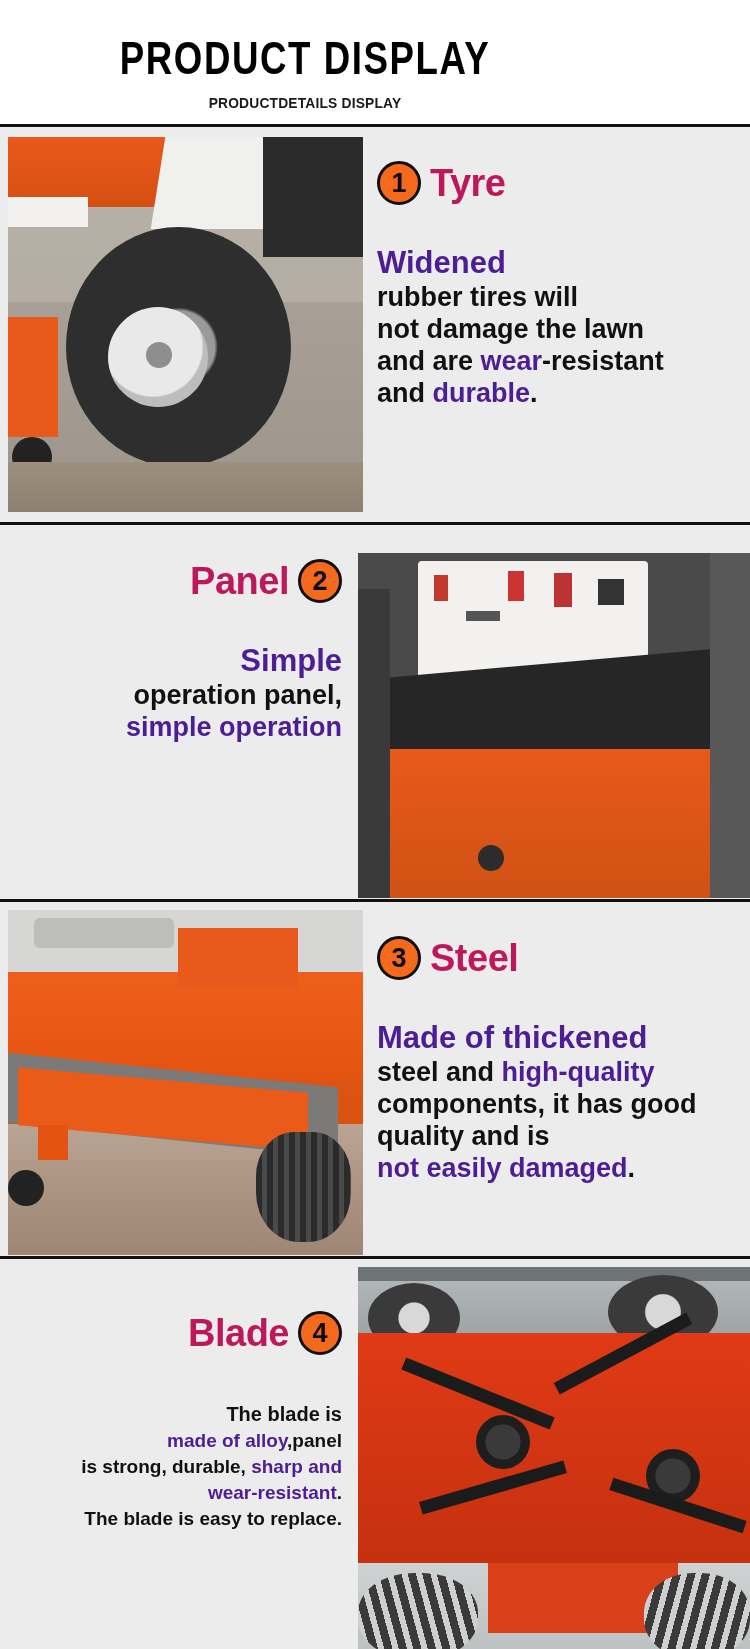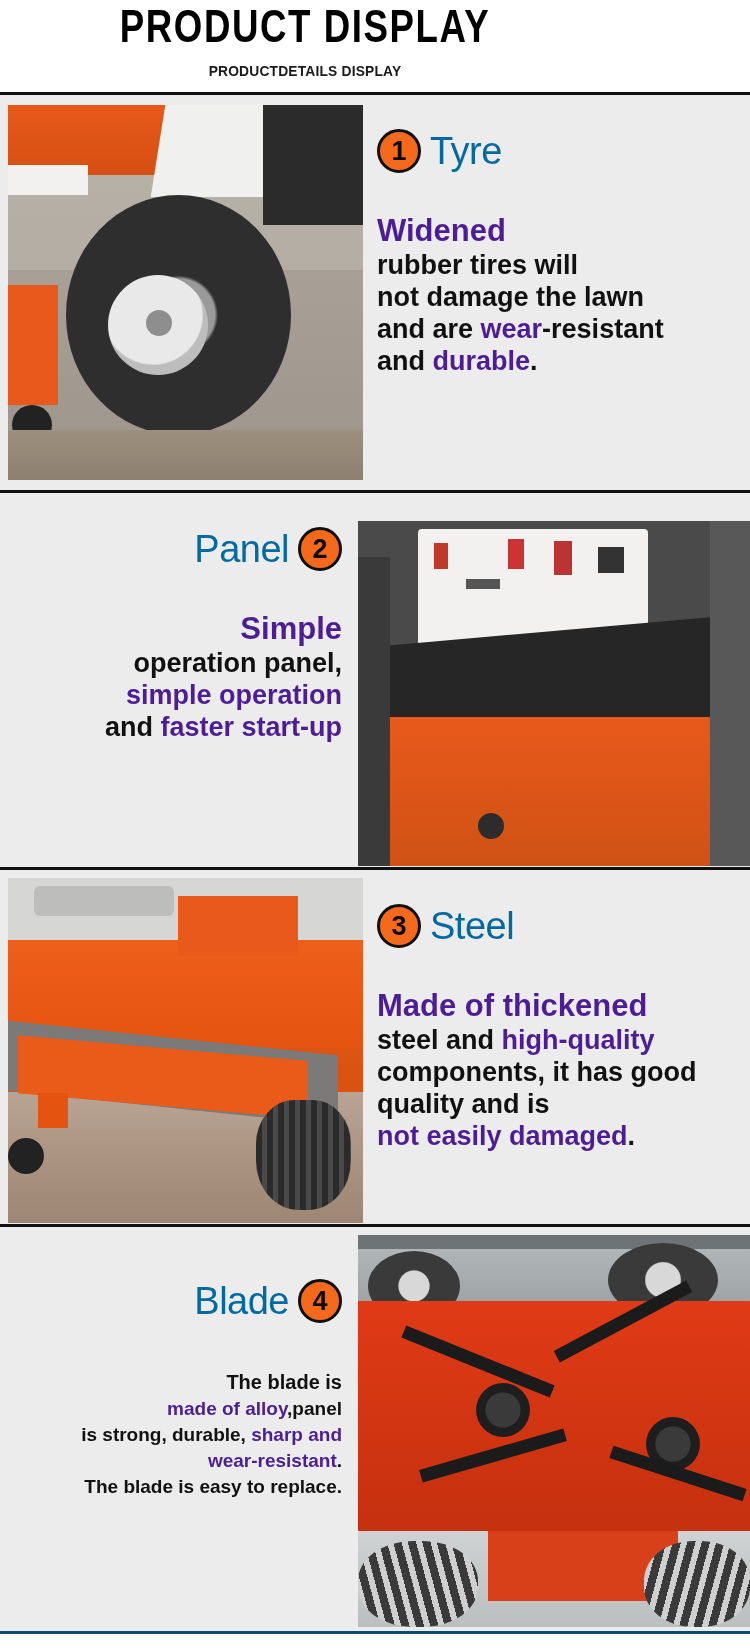--- a/index.html
+++ b/index.html
@@ -5,21 +5,21 @@
   html,body{margin:0;padding:0;}
   body{
     width:750px;height:1649px;
     background:#ffffff;
     font-family:"Liberation Sans",sans-serif;
     overflow:hidden;
   }
   .page{position:relative;width:750px;height:1649px;background:#ffffff;}
 
   
-  .header{width:610px;background:#fff;text-align:center;box-sizing:border-box;}
+  .header{width:610px;background:#fff;text-align:center;box-sizing:border-box;margin-top:32px;}
   .header-title{
     font-family:"Liberation Sans Narrow","Liberation Sans",sans-serif;
     font-weight:bold;font-size:47px;line-height:52px;color:#000;
     letter-spacing:2px;transform:scaleX(0.78);transform-origin:center;
     white-space:nowrap;
   }
   .header-sub{
     font-size:15px;font-weight:bold;color:#1a1a1a;letter-spacing:.2px;
     margin-top:10px;transform:scaleX(0.92);transform-origin:center;
   }
@@ -35,21 +35,21 @@
   .sec-right .textcol{padding:34px 16px 10px 12px;text-align:right;}
 
   .headrow{display:flex;align-items:center;gap:9px;}
   .sec-right .headrow{justify-content:flex-end;}
   .badge{
     width:44px;height:44px;border-radius:50%;
     background:#f4691b;border:3px solid #101010;box-sizing:border-box;
     color:#0c0c0c;font-weight:bold;font-size:27px;line-height:38px;text-align:center;
     flex:none;
   }
-  .sec-title{font-size:38px;font-weight:normal;color:#0369a1;line-height:42px;letter-spacing:-.5px;}
+  .sec-title{font-size:38px;font-weight:bold;color:#be185d;line-height:42px;letter-spacing:-.5px;}
 
   .body-text{margin-top:40px;font-weight:bold;color:#111;}
   .t-lg{font-size:27px;line-height:32px;}
   .t-sm{font-size:19px;line-height:26px;}
   .lead{color:#f4691b;font-size:31px;line-height:36px;display:block;}
   .lead-sm{color:#f4691b;font-size:20px;}
   .o{color:#4c1d95;}
 
   
   .ph-inner{position:absolute;inset:0;}
@@ -110,21 +110,20 @@
       <div class="headrow">
         <div class="sec-title">Panel</div>
         <div class="badge">2</div>
       </div>
       <div class="body-text t-lg">
           <div>
             <span class="o lead">Simple</span>
           </div>
           <div><span>operation panel,</span></div>
           <div><span class="o">simple operation</span></div>
-          <div><span>and </span><span class="o">faster start-up</span></div>
         </div>
     </div>
     <div class="photo" style="width:392px;height:345px;margin:28px 0 0 0;">
       <div class="ph-inner ph2"></div>
       <div class="bar" style="left:0;top:0;width:392px;height:150px;background:#4a4a4a;"></div>
       <div class="bar" style="left:60px;top:8px;width:230px;height:120px;background:#f2f1ef;border-radius:4px;"></div>
       <div class="bar" style="left:76px;top:22px;width:14px;height:26px;background:#c0392b;"></div>
       <div class="bar" style="left:150px;top:18px;width:16px;height:30px;background:#c33;"></div>
       <div class="bar" style="left:196px;top:20px;width:18px;height:34px;background:#b33;"></div>
       <div class="bar" style="left:240px;top:26px;width:26px;height:26px;background:#333;"></div>

